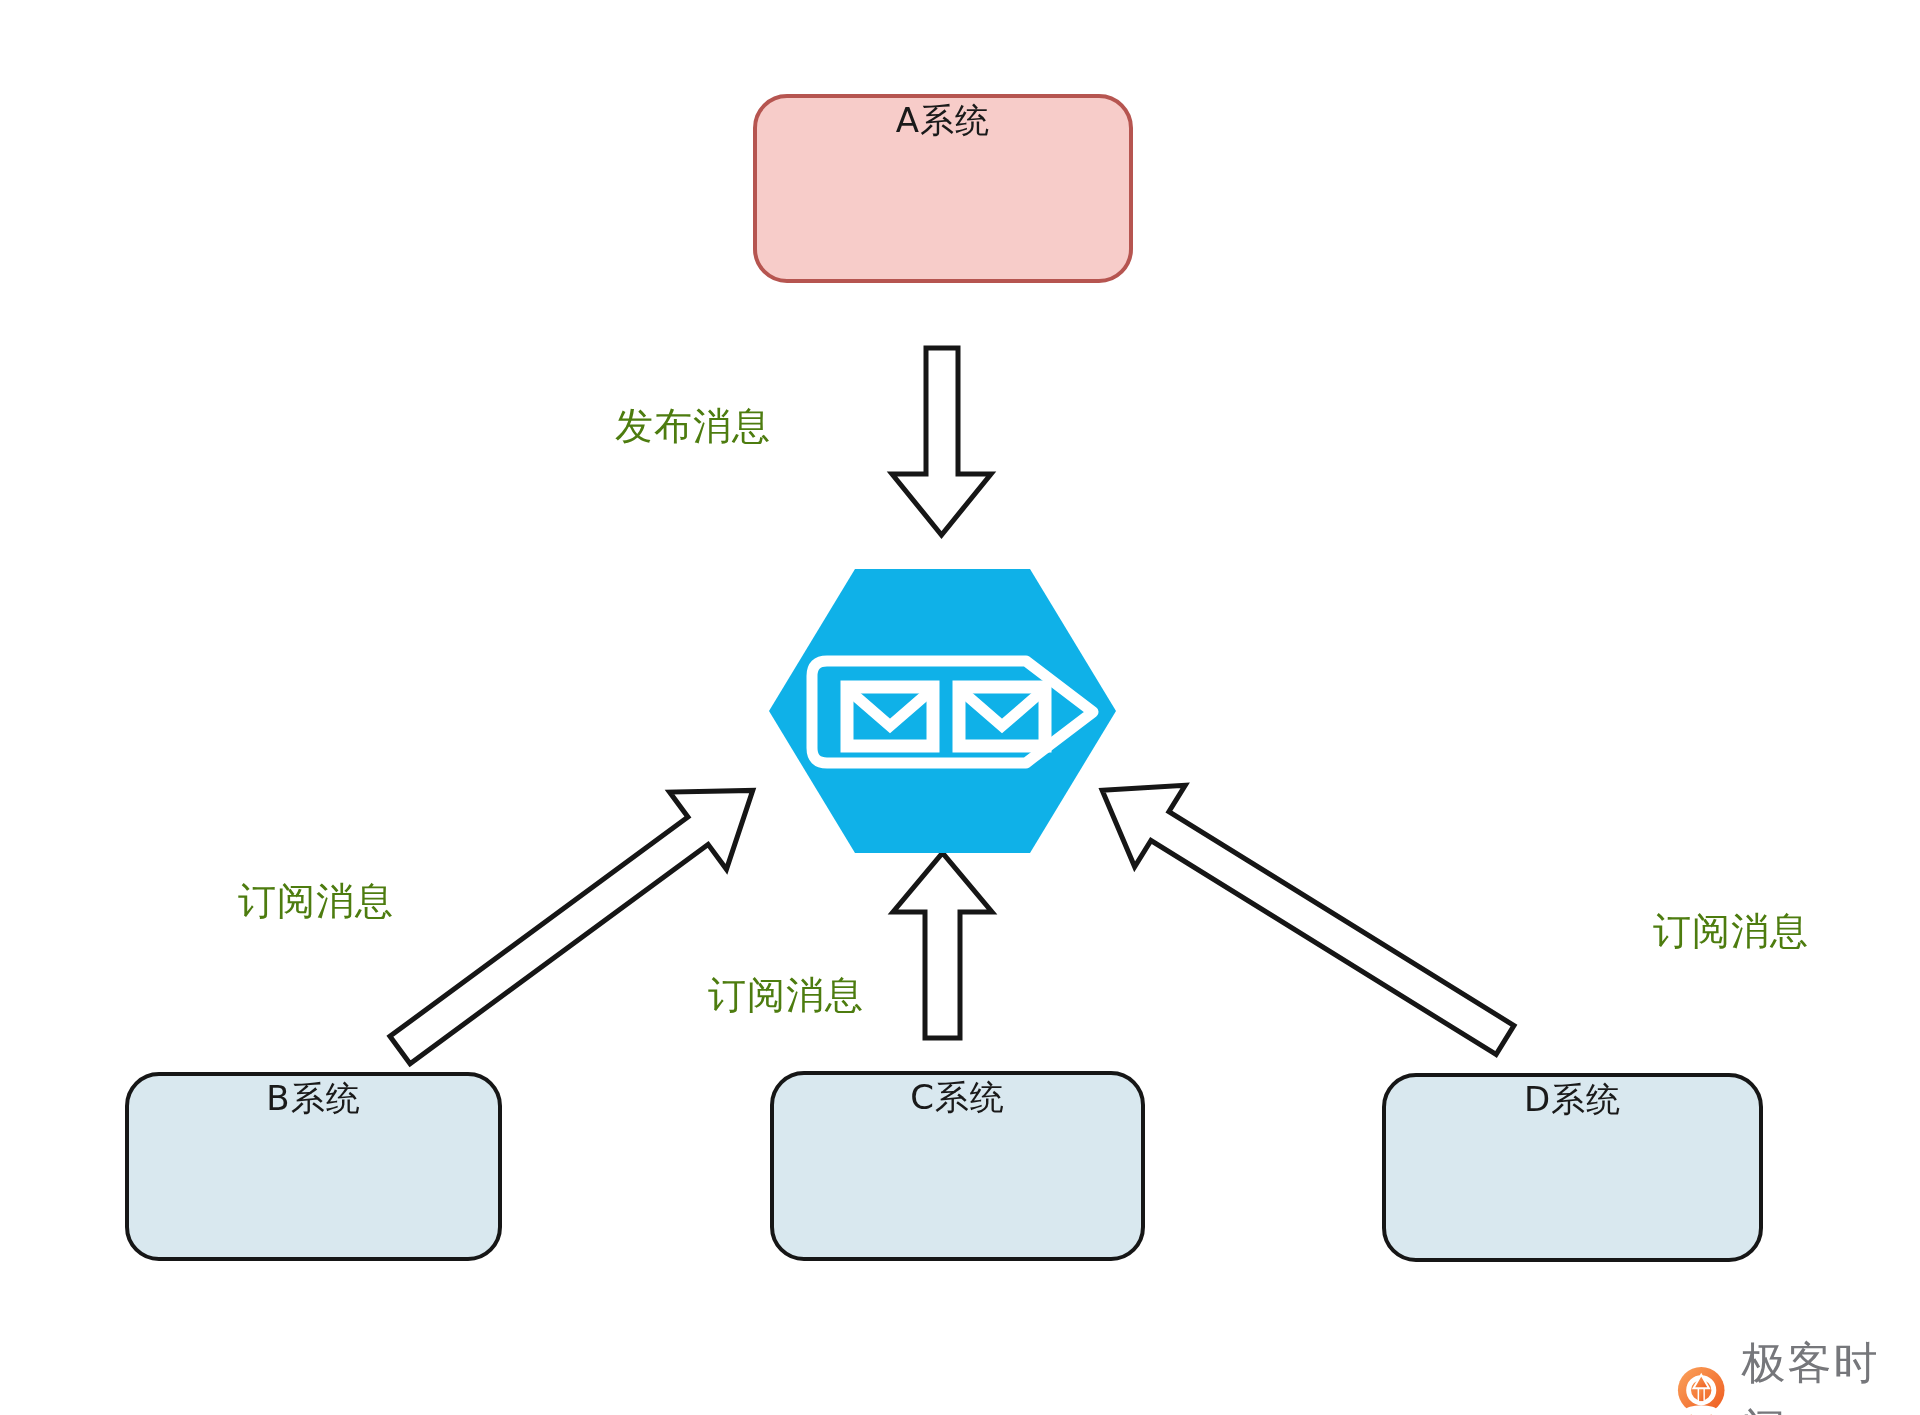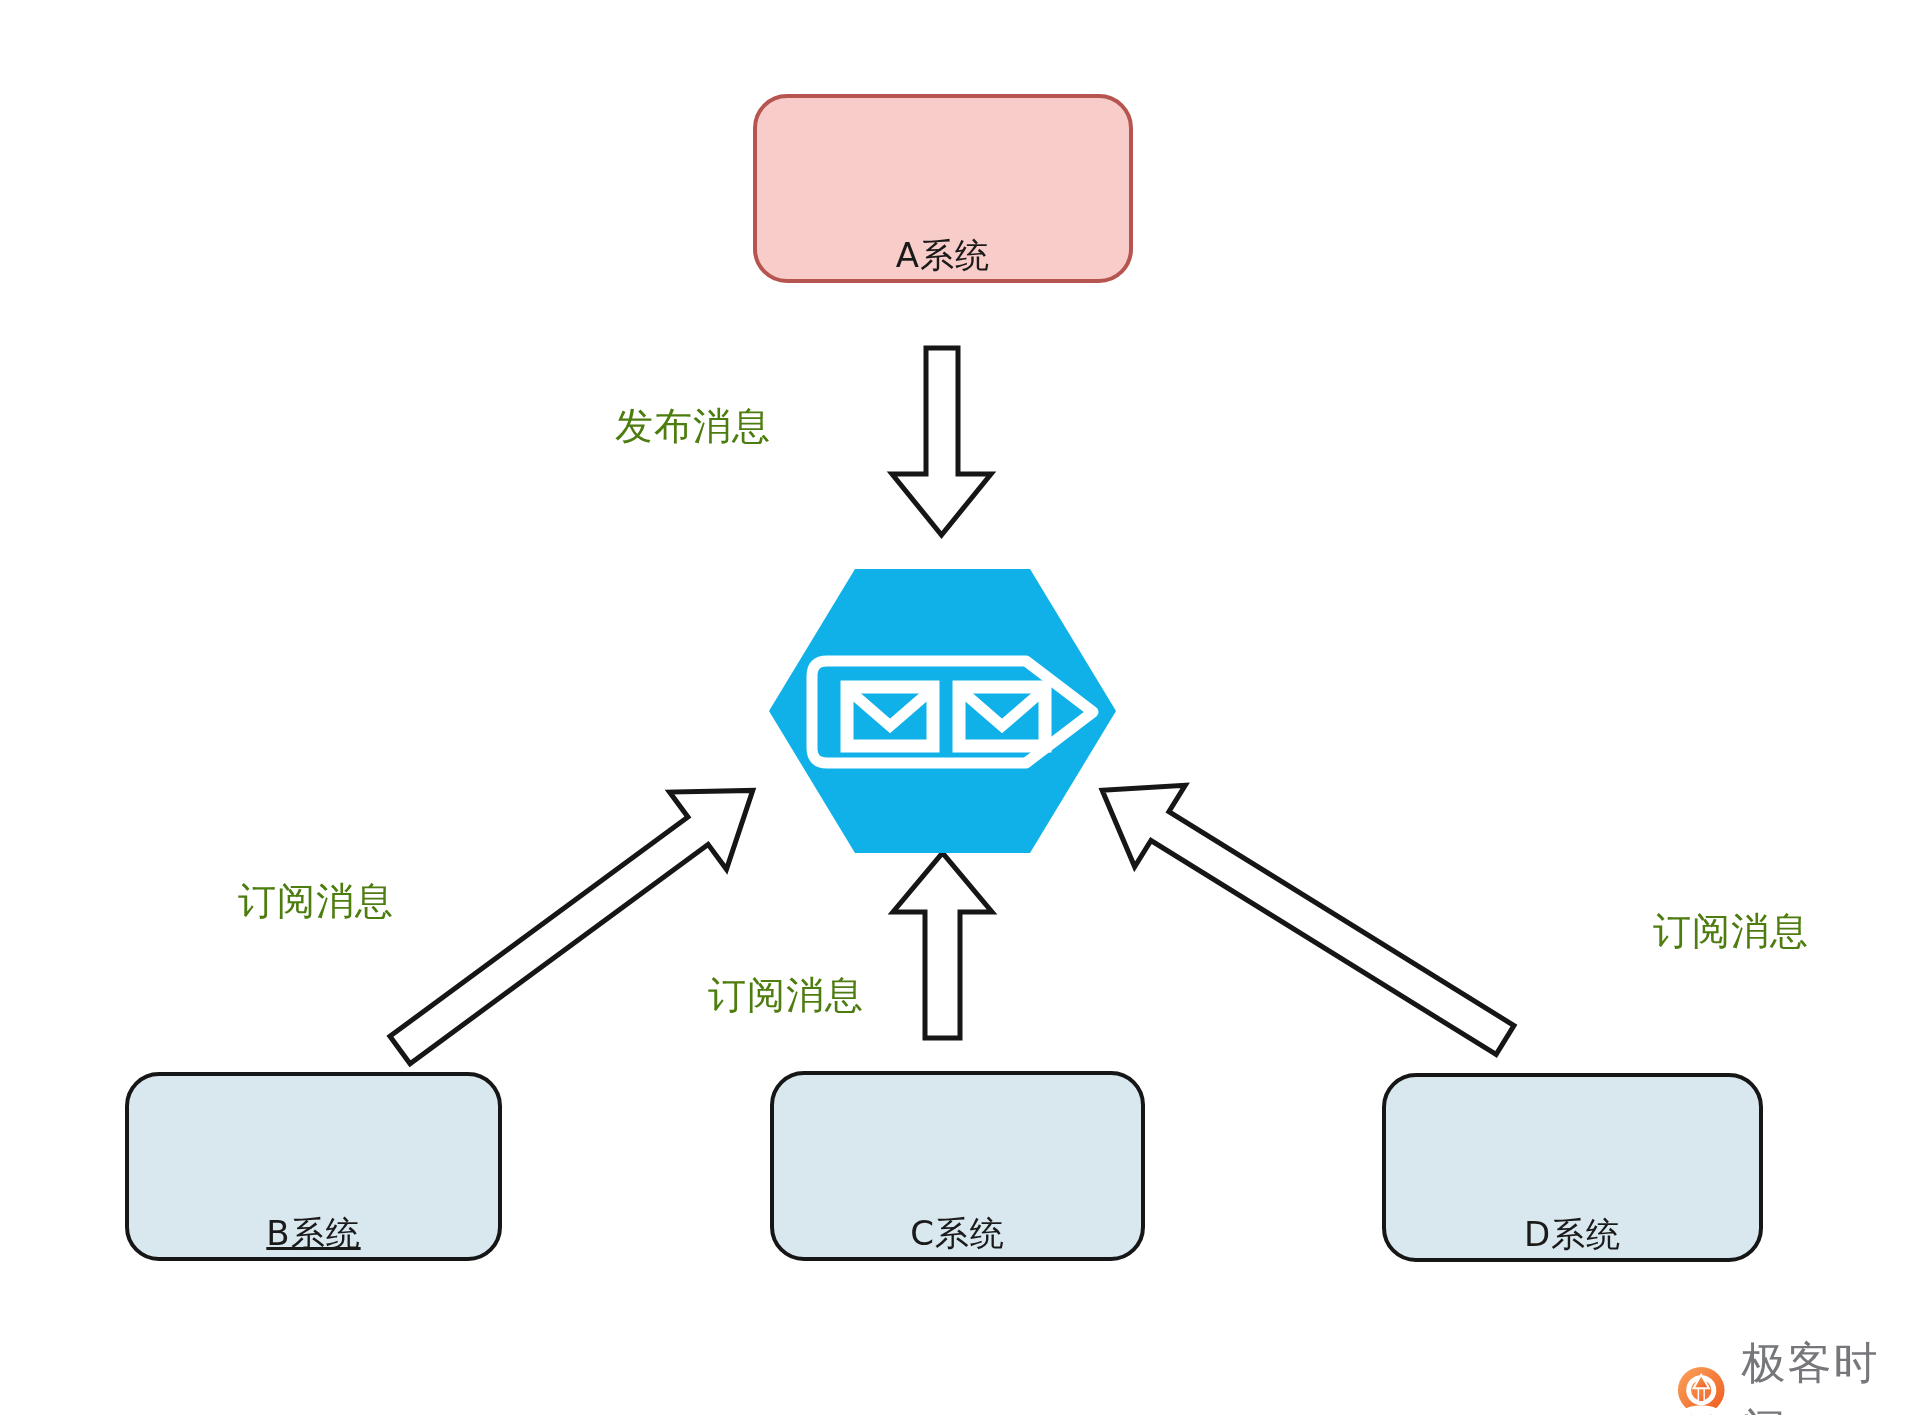--- a/index.html
+++ b/index.html
@@ -6,34 +6,34 @@
   .page{
     position:relative;
     width:1920px;height:1415px;
     background:#ffffff;
     font-family:"DejaVu Sans","Liberation Sans",sans-serif;
     overflow:hidden;
   }
   svg.layer{position:absolute;left:0;top:0;}
   .node{
     position:absolute;
-    display:flex;align-items:flex-end;justify-content:center;
+    display:flex;align-items:flex-start;justify-content:center;
     box-sizing:border-box;
     border-radius:34px;
     font-size:34px;color:#1a1a1a;
     letter-spacing:1px;
   }
   .node-a{
     left:753px;top:94px;width:380px;height:189px;
     background:#F7CCC9;border:4px solid #B65550;
   }
   .node-sub{
     background:#D9E8EF;border:4px solid #161616;
   }
-  .node-b{left:125px;top:1072px;width:377px;height:189px;text-decoration:underline;}
+  .node-b{left:125px;top:1072px;width:377px;height:189px;}
   .node-c{left:770px;top:1071px;width:375px;height:190px;}
   .node-d{left:1382px;top:1073px;width:381px;height:189px;}
   .edge-label{
     position:absolute;
     font-size:38px;color:#4d7c0f;
     white-space:nowrap;letter-spacing:1px;
   }
   .lbl-publish{left:615px;top:401px;}
   .lbl-sub-b{left:238px;top:876px;}
   .lbl-sub-c{left:708px;top:970px;}

